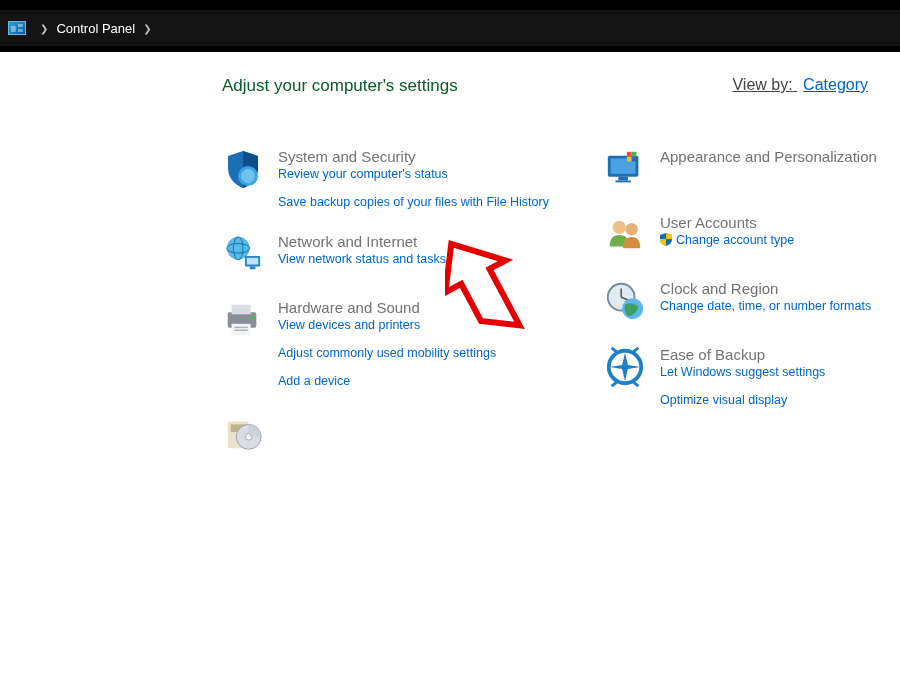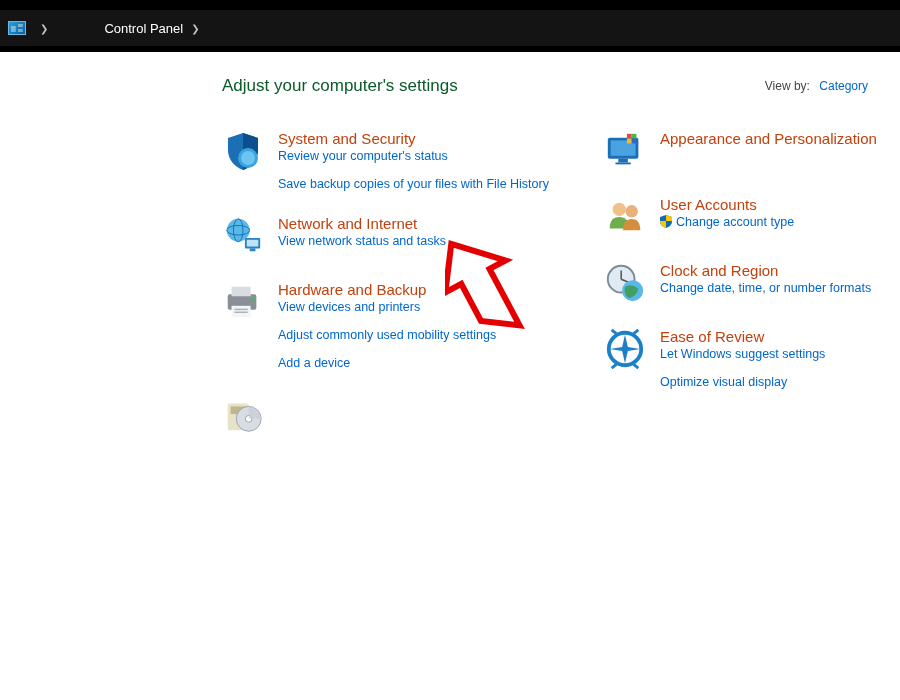--- a/index.html
+++ b/index.html
@@ -39,40 +39,40 @@
         linear-gradient(#fff,#fff) right top/40% 40% no-repeat,
         linear-gradient(#fff,#fff) left bottom/40% 40% no-repeat,
         linear-gradient(#fff,#fff) right bottom/40% 40% no-repeat;
       opacity:.4;
     }
     .addressbar .chev {
       color: #bfbfbf;
       padding: 0 8px;
       font-size: 10px;
     }
-    .addressbar .crumb { cursor: pointer; margin-left: 48px; }
+    .addressbar .crumb { cursor: pointer; }
     .blackstrip { height: 6px; background:#000; }
 
     .content {
       padding: 24px 32px 0 222px;
       position: relative;
     }
     .heading-row {
       display: flex;
       justify-content: space-between;
-      align-items: center;
-      margin-bottom: 34px;
+      margin-bottom: 52px;
     }
     .heading {
       color: #0a5a2a;
       font-size: 17px;
     }
     .viewby {
-      font-size: 12px;
+      font-size: 16px;
       color: #444;
+      text-decoration: underline;
     }
     .viewby .link { color: #0066cc; margin-left: 6px; cursor:pointer; }
 
     .columns {
       display: flex;
       gap: 52px;
     }
     .col { flex: 0 0 auto; }
     .col-left { width: 330px; }
     .col-right { width: 280px; }
@@ -80,21 +80,21 @@
     .category {
       display: flex;
       gap: 14px;
       margin-bottom: 24px;
     }
     .cat-icon {
       width: 42px; height: 42px; flex-shrink: 0;
       display:flex;align-items:center;justify-content:center;
     }
     .cat-title {
-      color: #c2410c;
+      color: #737373;
       font-size: 15px;
       cursor: pointer;
       display: inline-block;
       margin-bottom: 2px;
     }
     .sublinks { display:flex; flex-direction:column; gap:14px; }
     .sublink {
       color: #0066cc;
       font-size: 12.5px;
       cursor: pointer;
@@ -183,21 +183,21 @@
           <svg width="44" height="44" viewBox="0 0 44 44">
             <rect x="6" y="14" width="30" height="16" rx="2" fill="#8a8f97"></rect>
             <rect x="10" y="6" width="20" height="10" fill="#d9dde2"></rect>
             <rect x="10" y="26" width="20" height="12" fill="#f2f4f6"></rect>
             <circle cx="32" cy="19" r="2" fill="#3cc24a"></circle>
             <rect x="13" y="29" width="14" height="1.5" fill="#a8b0b8"></rect>
             <rect x="13" y="32" width="14" height="1.5" fill="#a8b0b8"></rect>
           </svg>
         </div>
         <div>
-          <a class="cat-title">Hardware and Backup</a>
+          <a class="cat-title">Hardware and Sound</a>
           <div class="sublinks">
             <a class="sublink">View devices and printers</a>
             <a class="sublink">Adjust commonly used mobility settings</a>
             <a class="sublink">Add a device</a>
           </div>
         </div>
       </div>
 
       <div class="category">
         <div class="cat-icon">
@@ -287,21 +287,21 @@
             <path d="M22 7 L25 20 L38 22 L25 24 L22 37 L19 24 L6 22 L19 20 Z" fill="#1c80c9"></path>
             <g stroke="#1c80c9" stroke-width="3" fill="none">
               <path d="M13 6 L8 2"></path>
                 <path d="M31 6 L36 2"></path>
               <path d="M13 38 L8 42"></path>
                 <path d="M31 38 L36 42"></path>
             </g>
           </svg>
         </div>
         <div>
-          <a class="cat-title">Ease of Review</a>
+          <a class="cat-title">Ease of Backup</a>
           <div class="sublinks">
             <a class="sublink">Let Windows suggest settings</a>
             <a class="sublink">Optimize visual display</a>
           </div>
         </div>
       </div>
 
     </div>
   </div>
 

